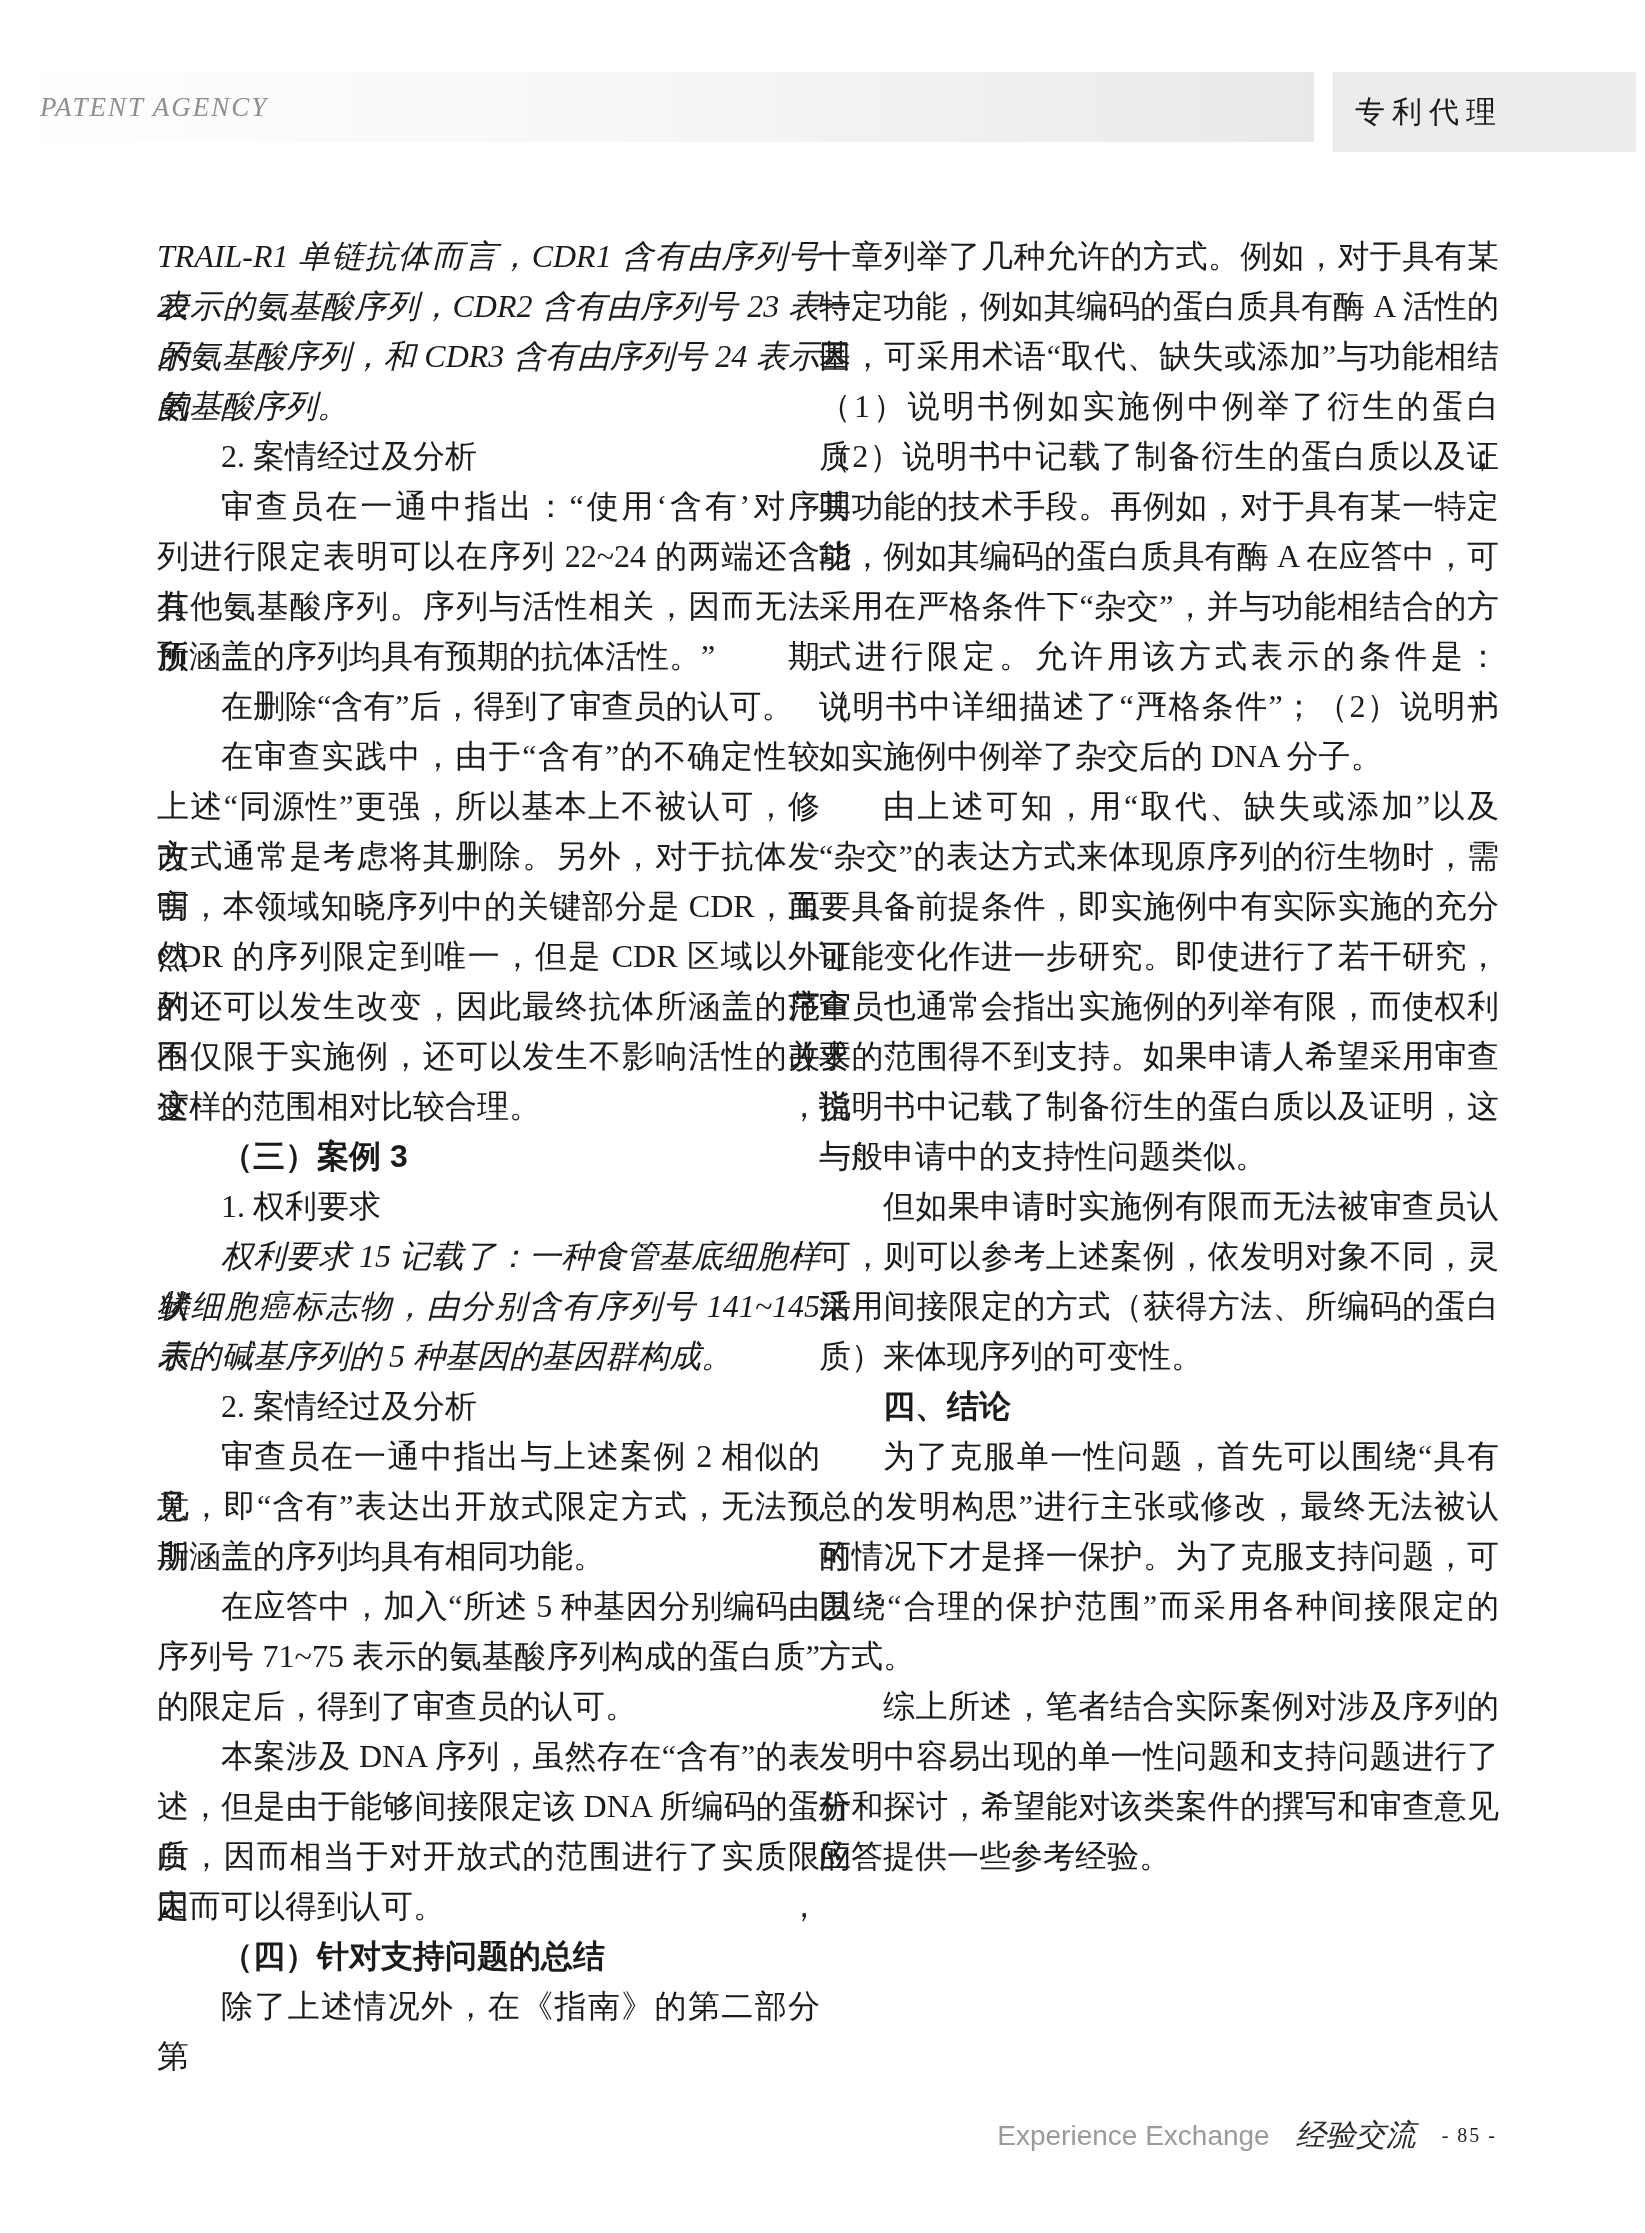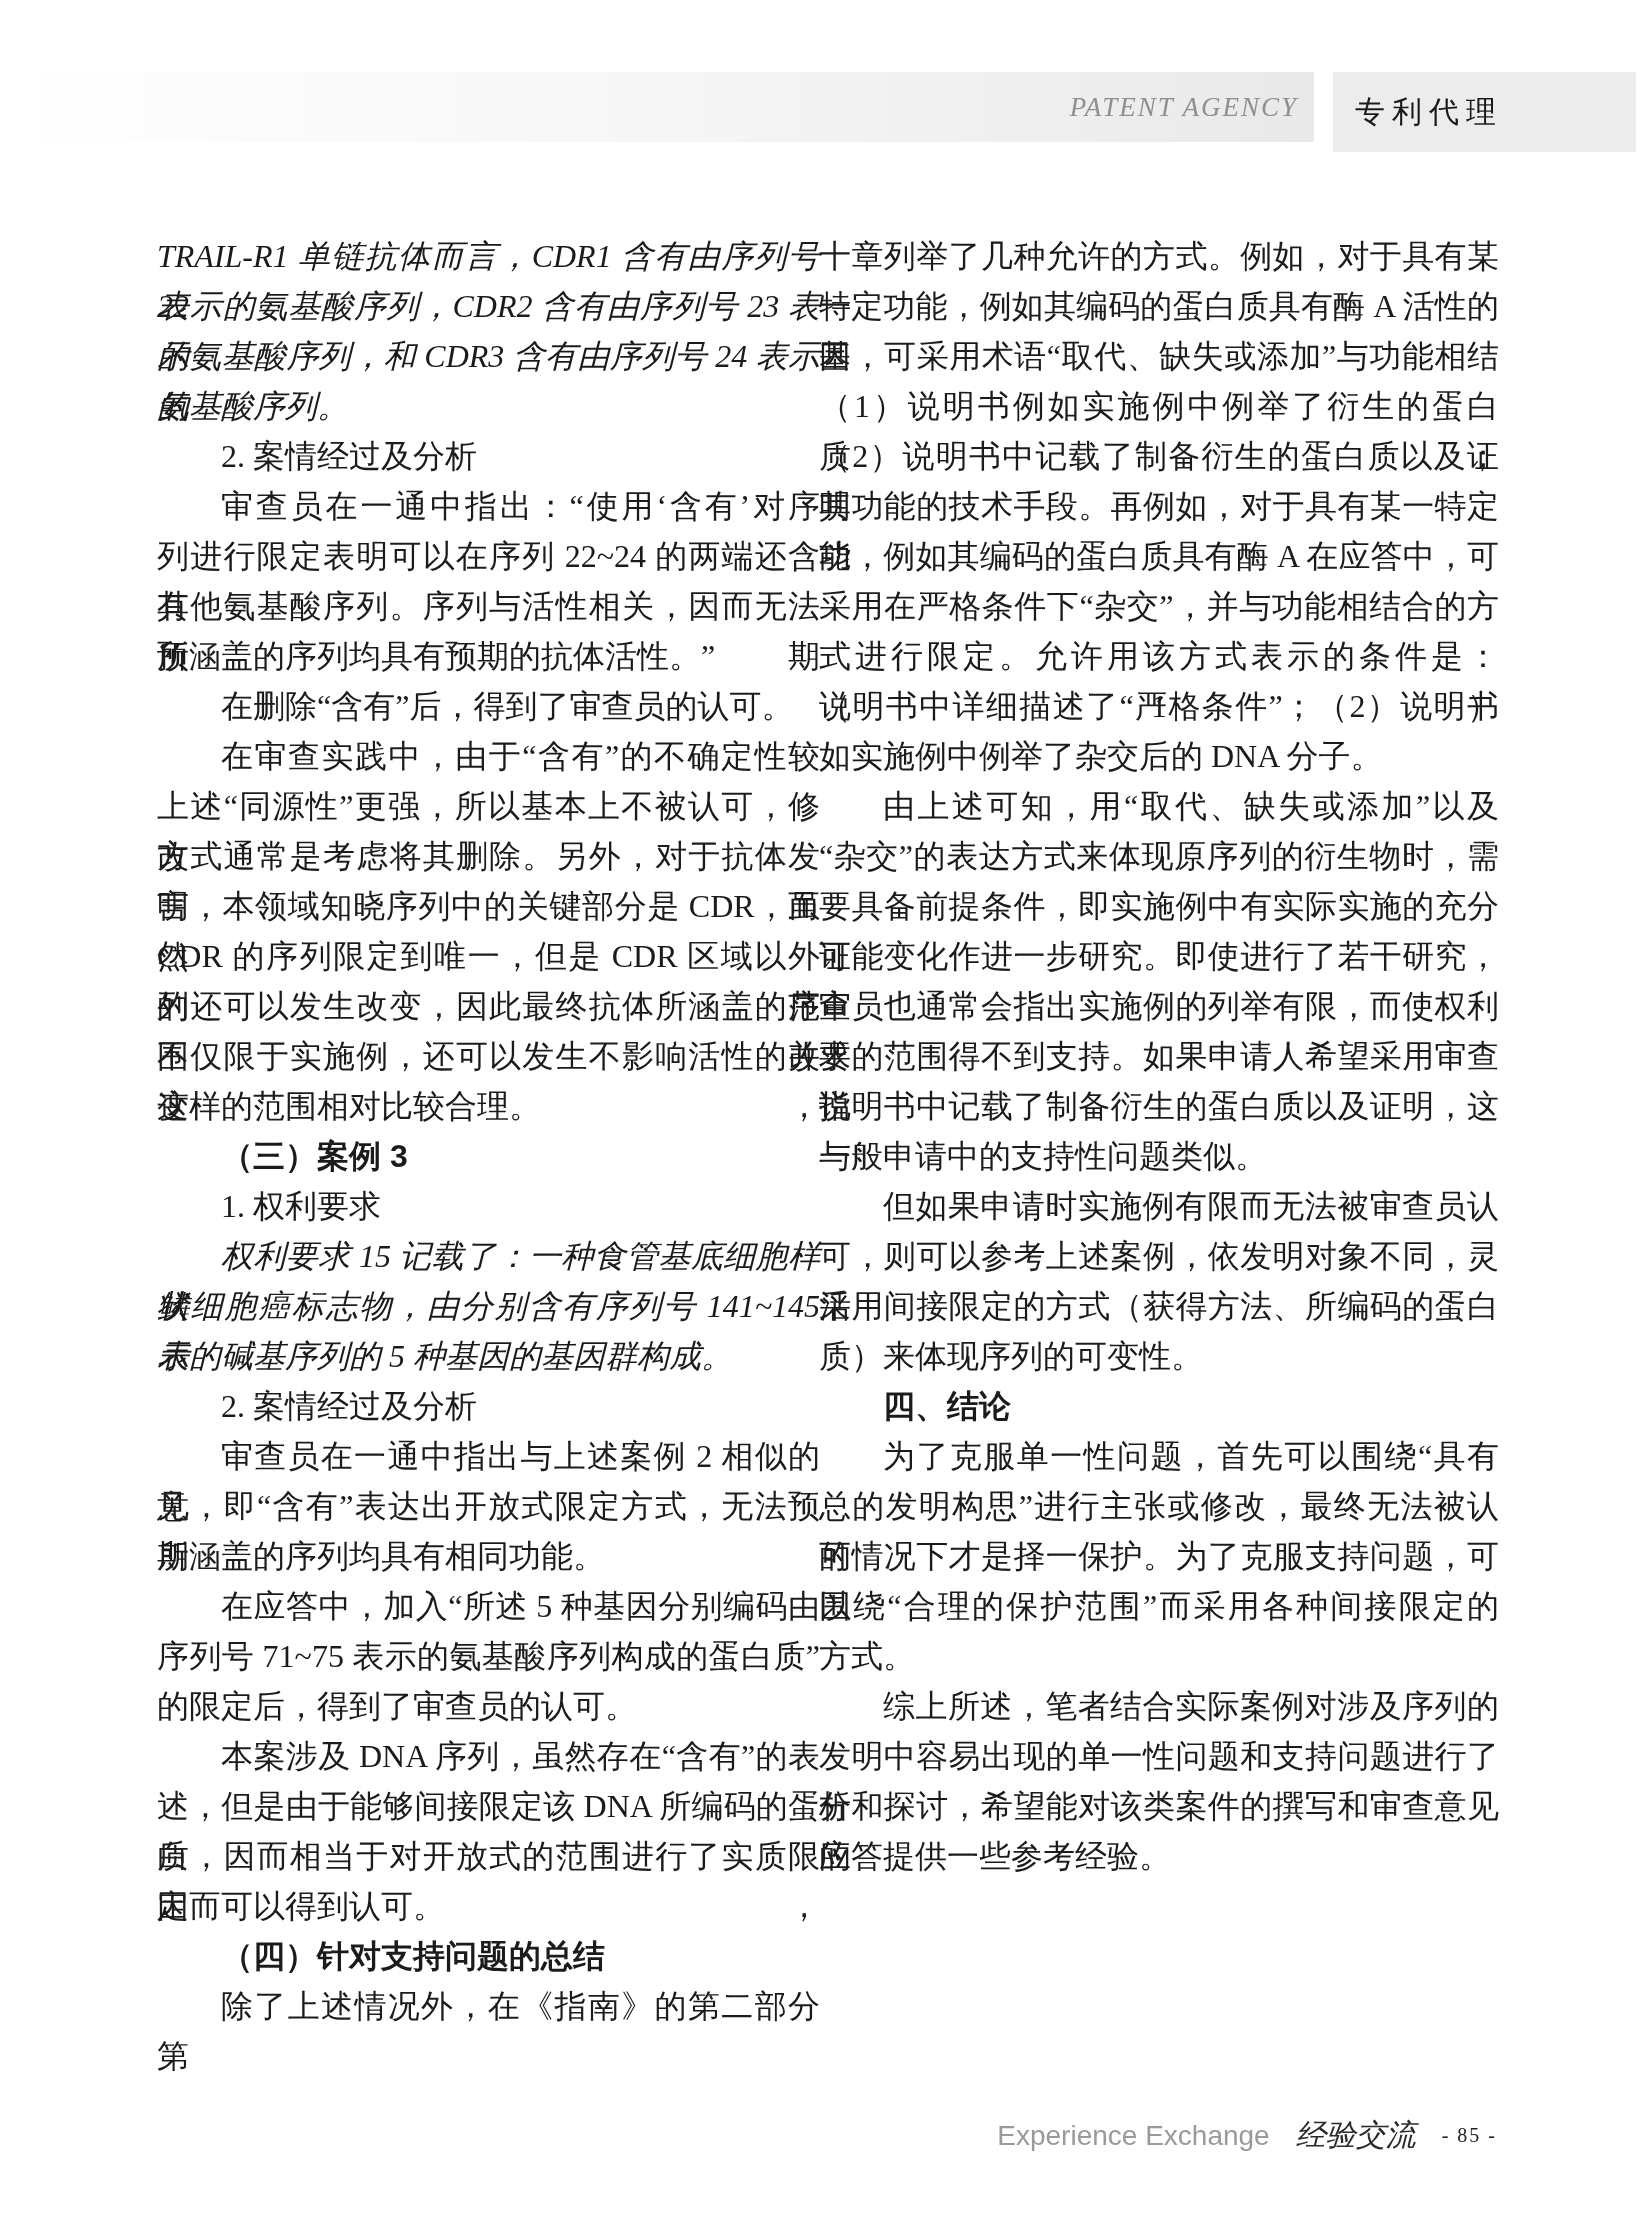--- a/index.html
+++ b/index.html
@@ -10,21 +10,21 @@
     font-family: "Liberation Serif", serif;
     color: #1b1b1b;
     overflow: hidden;
   }
 
   
   .header-bar {
     position: absolute; left: 40px; top: 72px;
     width: 1274px; height: 70px;
     background: linear-gradient(to right, #fefefe 0%, #f7f7f7 45%, #e9e9e9 100%);
-    display: flex; align-items: center; justify-content: flex-end;
+    display: flex; align-items: center; justify-content: flex-start;
     padding-right: 16px; box-sizing: border-box;
   }
   .patent-agency {
     font-family: "Liberation Serif", serif;
     font-style: italic;
     font-size: 27px;
     color: #8f8f8f;
     letter-spacing: 2px;
   }
   .header-box {

